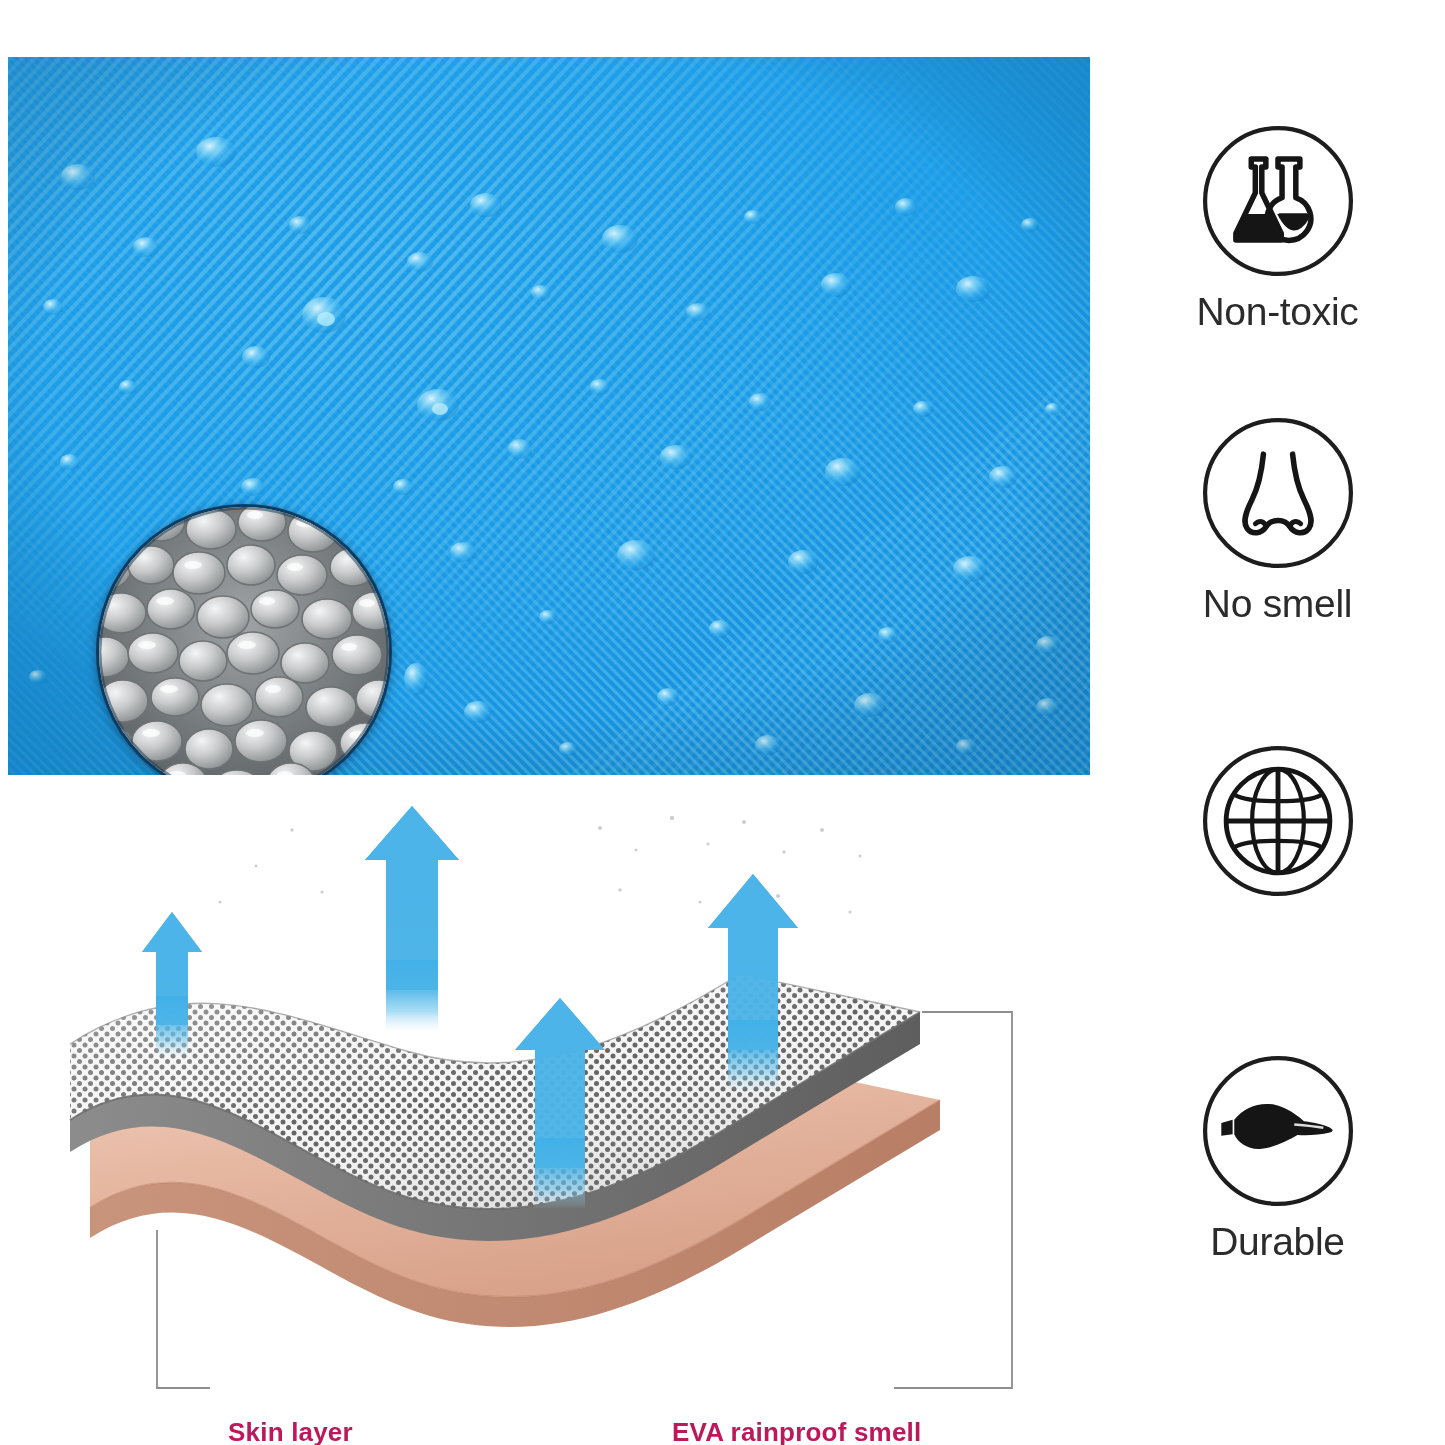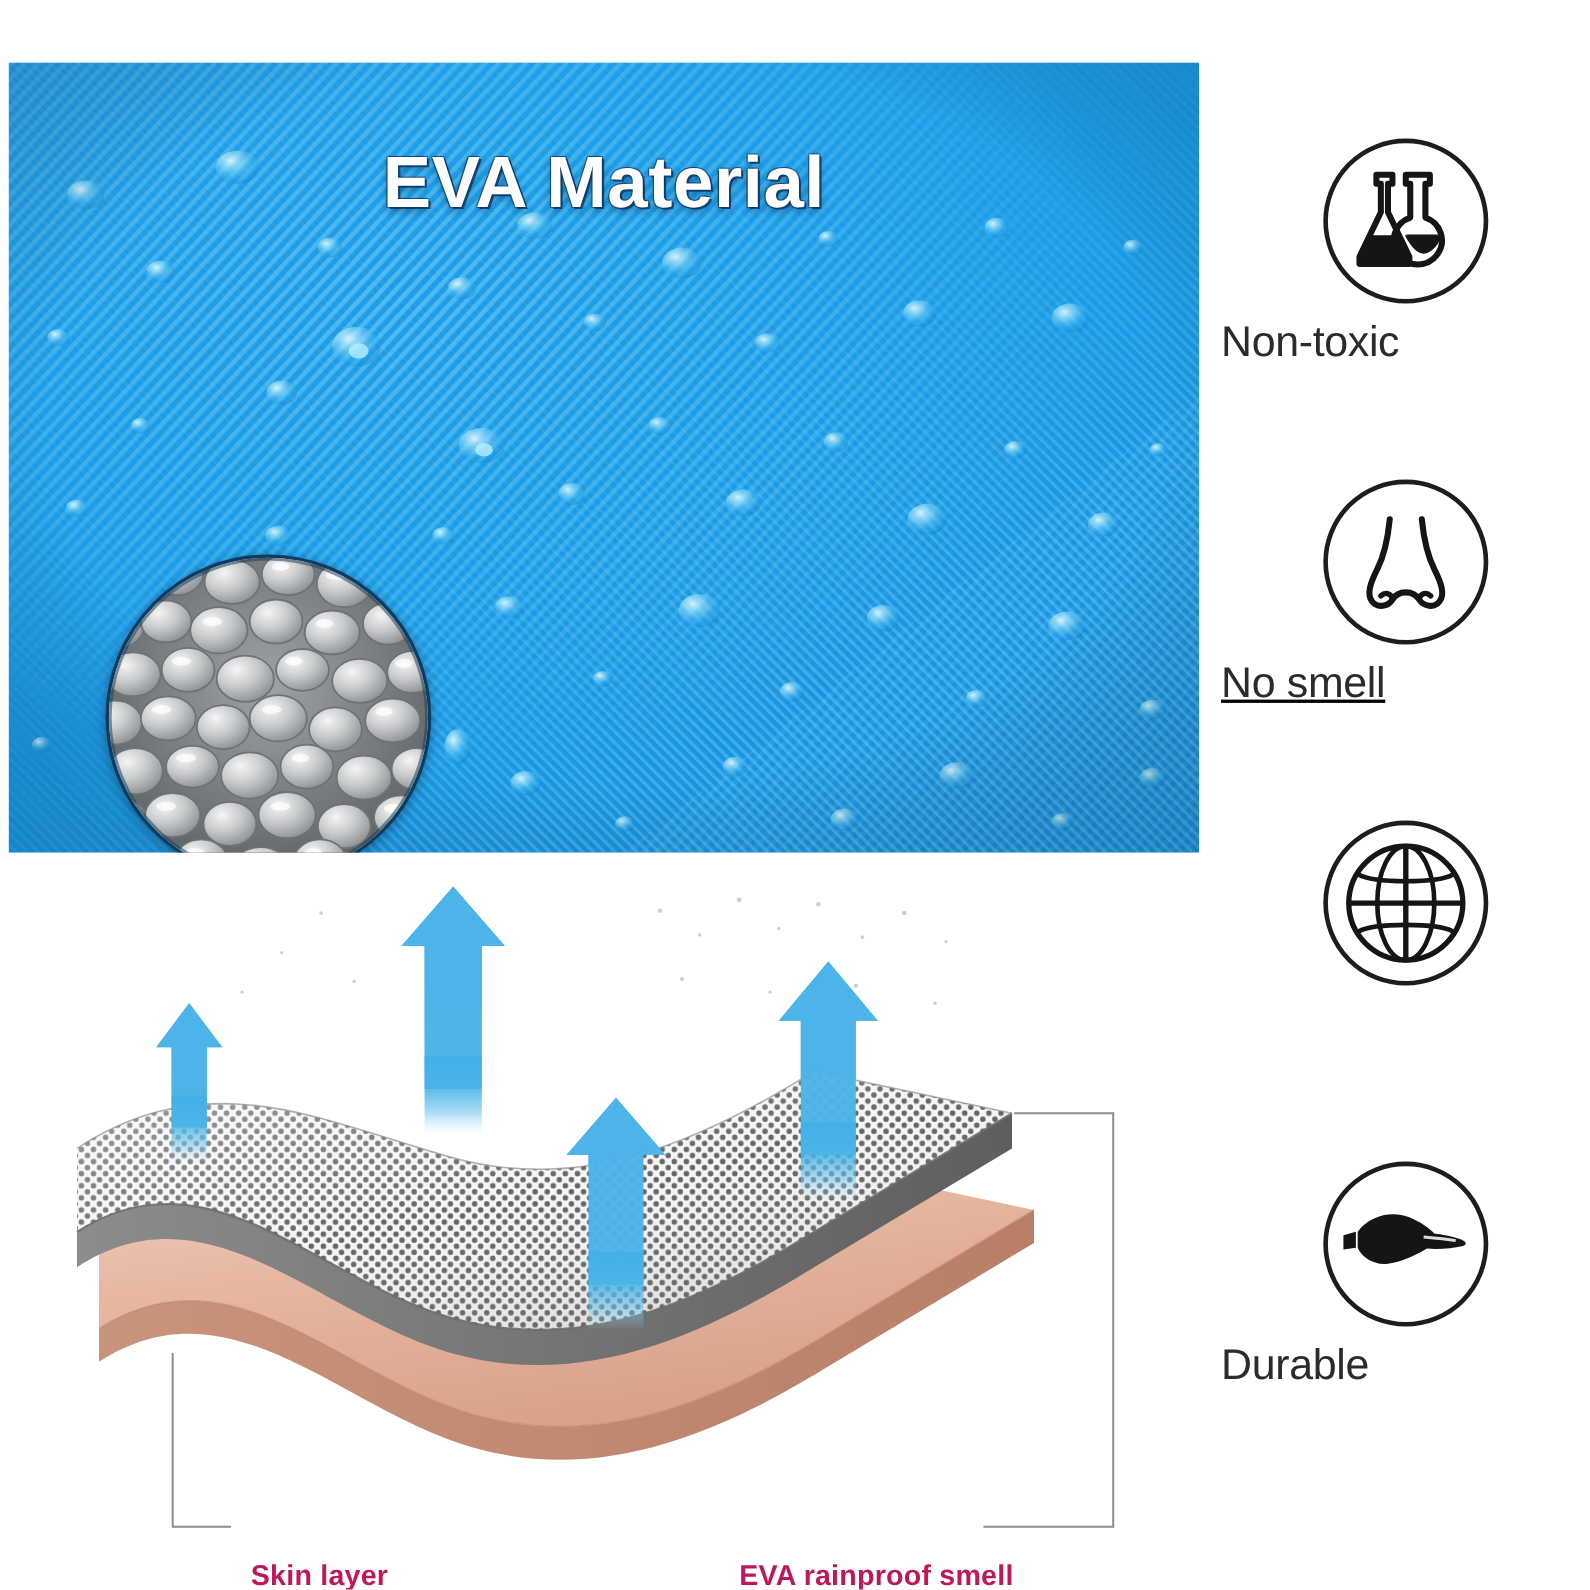--- a/index.html
+++ b/index.html
@@ -111,24 +111,24 @@
     position: absolute;
     left: 1110px;
     top: 0;
     width: 335px;
     height: 1445px;
   }
   .feature-item {
     position: absolute;
     left: 0;
     width: 335px;
-    text-align: left;
+    text-align: center;
   }
   #feature-0 { top: 120px; }
-  #feature-1 { top: 430px; text-decoration: underline; }
+  #feature-1 { top: 412px; }
   #feature-2 { top: 740px; }
   #feature-3 { top: 1050px; }
 
   .feature-badge {
     width: 162px;
     height: 162px;
     margin: 0 auto;
     display: block;
   }
   .feature-label {
@@ -273,21 +273,20 @@
           <ellipse cx="245" cy="430" rx="12" ry="9" fill="url(#dropG)"></ellipse>
           <ellipse cx="395" cy="430" rx="10" ry="8" fill="url(#dropG)"></ellipse>
           <ellipse cx="408" cy="622" rx="12" ry="16" fill="url(#dropG)"></ellipse>
           <ellipse cx="62" cy="405" rx="10" ry="8" fill="url(#dropG)"></ellipse>
           <ellipse cx="30" cy="620" rx="9" ry="7" fill="url(#dropG)"></ellipse>
         </g>
 
         <rect width="1082" height="718" fill="url(#vign)"></rect>
       </svg>
 
-      <div id="material-title">EVA Material</div>
 
       <div id="pellet-inset">
         <svg viewBox="0 0 290 290" width="290" height="290">
           <defs>
             <radialGradient id="pelletG" cx="0.35" cy="0.3" r="0.8">
               <stop offset="0%" stop-color="#f4f5f5"></stop>
               <stop offset="45%" stop-color="#c9cbcc"></stop>
               <stop offset="100%" stop-color="#85898b"></stop>
             </radialGradient>
             <radialGradient id="pelletBg" cx="0.5" cy="0.4" r="0.75">

